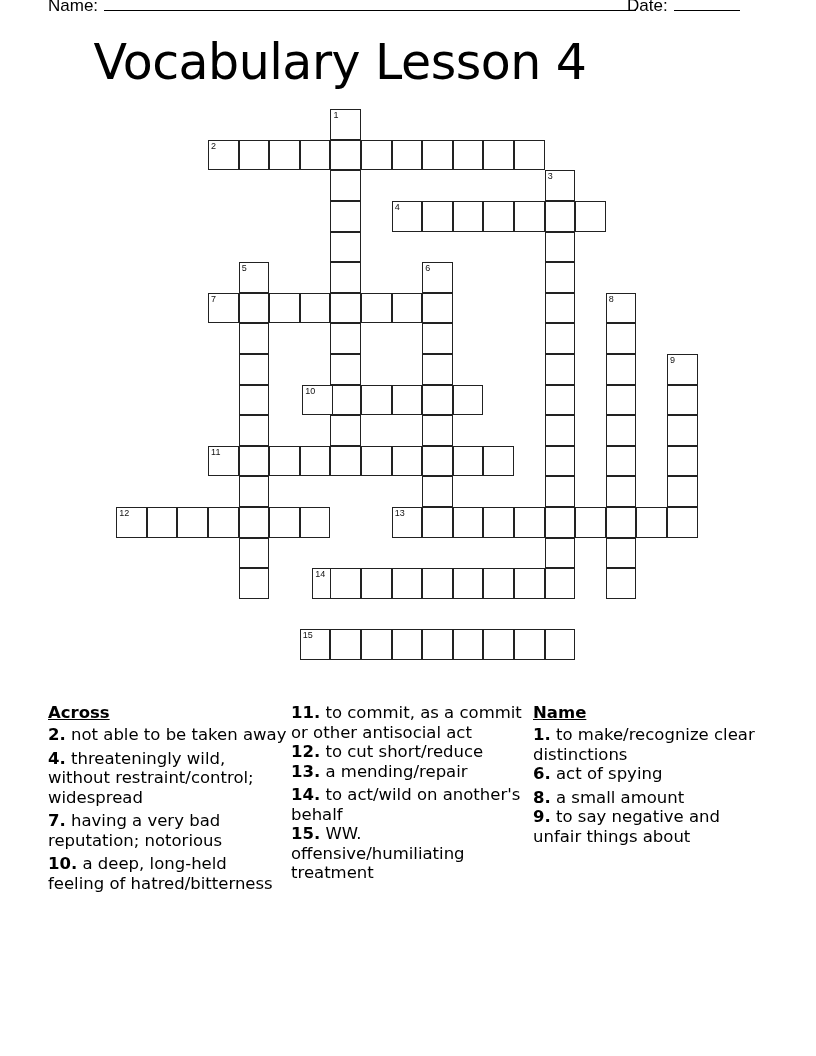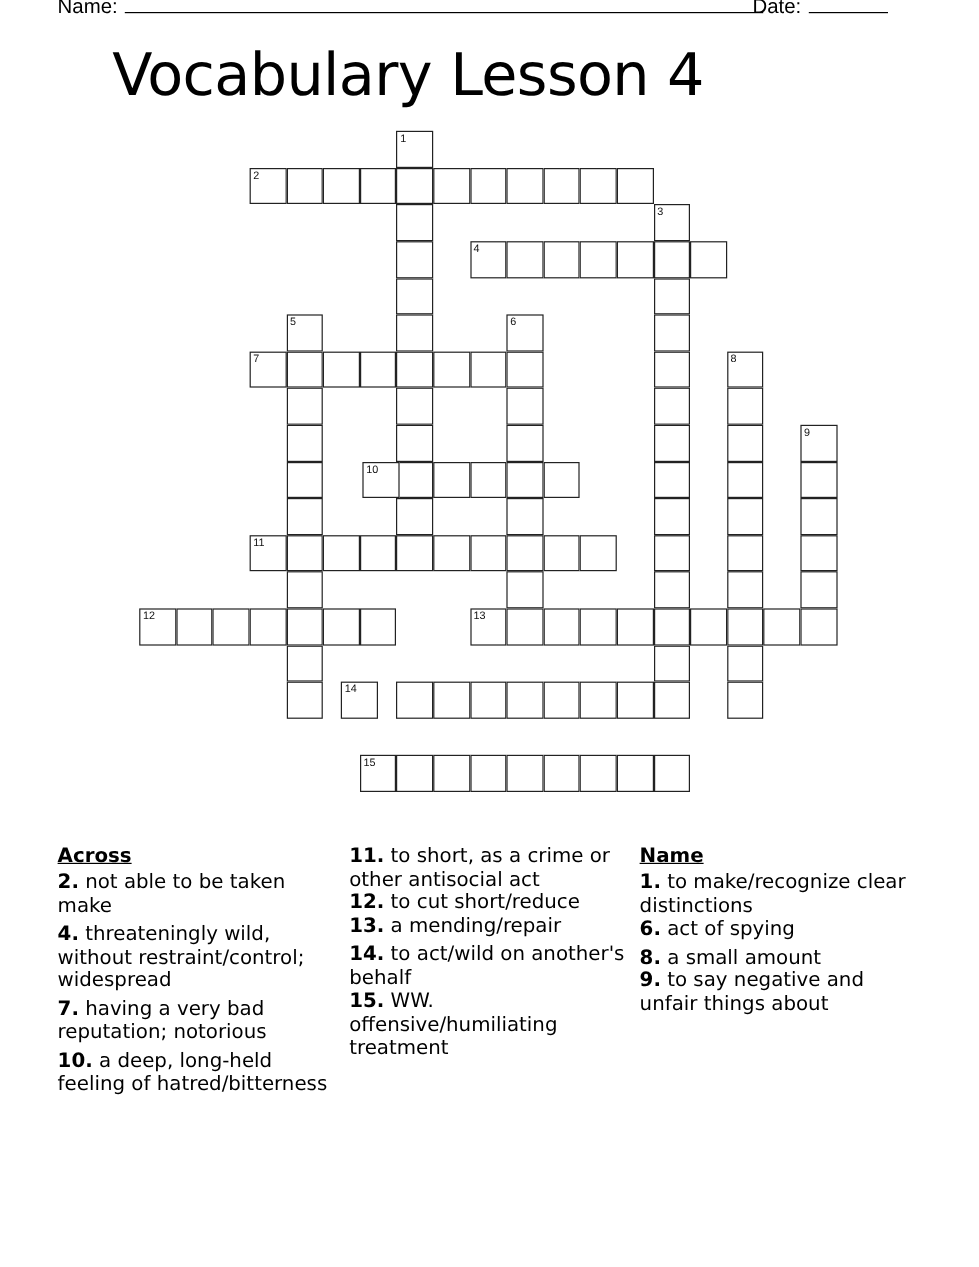--- a/index.html
+++ b/index.html
@@ -159,21 +159,21 @@
     <div class="cell" style="left: 153px; top: 397.8px;"></div>
     <div class="cell" style="left: 183.6px; top: 397.8px;"></div>
     <div class="cell" style="left: 275.4px; top: 397.8px;">
       <span class="num">13</span>
     </div>
     <div class="cell" style="left: 336.6px; top: 397.8px;"></div>
     <div class="cell" style="left: 367.2px; top: 397.8px;"></div>
     <div class="cell" style="left: 397.8px; top: 397.8px;"></div>
     <div class="cell" style="left: 459px; top: 397.8px;"></div>
     <div class="cell" style="left: 520.2px; top: 397.8px;"></div>
-    <div class="cell" style="left: 168px; top: 459px;">
+    <div class="cell" style="left: 196px; top: 459px;">
       <span class="num">14</span>
     </div>
     <div class="cell" style="left: 214.2px; top: 459px;"></div>
     <div class="cell" style="left: 244.8px; top: 459px;"></div>
     <div class="cell" style="left: 275.4px; top: 459px;"></div>
     <div class="cell" style="left: 306px; top: 459px;"></div>
     <div class="cell" style="left: 336.6px; top: 459px;"></div>
     <div class="cell" style="left: 367.2px; top: 459px;"></div>
     <div class="cell" style="left: 397.8px; top: 459px;"></div>
     <div class="cell" style="left: 183.6px; top: 520.2px;">
@@ -184,28 +184,28 @@
     <div class="cell" style="left: 275.4px; top: 520.2px;"></div>
     <div class="cell" style="left: 306px; top: 520.2px;"></div>
     <div class="cell" style="left: 336.6px; top: 520.2px;"></div>
     <div class="cell" style="left: 367.2px; top: 520.2px;"></div>
     <div class="cell" style="left: 397.8px; top: 520.2px;"></div>
     <div class="cell" style="left: 428.4px; top: 520.2px;"></div>
   </div>
 
 <div class="clues" id="col-a">
   <h3>Across</h3>
-  <div class="clue"><b>2.</b> <span>not able to be taken make</span></div>
+  <div class="clue"><b>2.</b> <span>not able to be taken away</span></div>
   <div class="clue"><b>4.</b> <span>threateningly wild, without restraint/control; widespread</span></div>
   <div class="clue"><b>7.</b> <span>having a very bad reputation; notorious</span></div>
   <div class="clue"><b>10.</b> <span>a deep, long-held feeling of hatred/bitterness</span></div>
 </div>
 
 <div class="clues" id="col-b">
-  <div class="clue tight"><b>11.</b> <span>to short, as a crime or other antisocial act</span></div>
+  <div class="clue tight"><b>11.</b> <span>to commit, as a commit or other antisocial act</span></div>
   <div class="clue tight"><b>12.</b> <span>to cut short/reduce</span></div>
   <div class="clue"><b>13.</b> <span>a mending/repair</span></div>
   <div class="clue tight"><b>14.</b> <span>to act/wild on another's behalf</span></div>
   <div class="clue"><b>15.</b> <span>WW. offensive/humiliating treatment</span></div>
 </div>
 
 <div class="clues" id="col-c">
   <h3>Name</h3>
   <div class="clue tight"><b>1.</b> <span>to make/recognize clear distinctions</span></div>
   <div class="clue"><b>6.</b> <span>act of spying</span></div>

